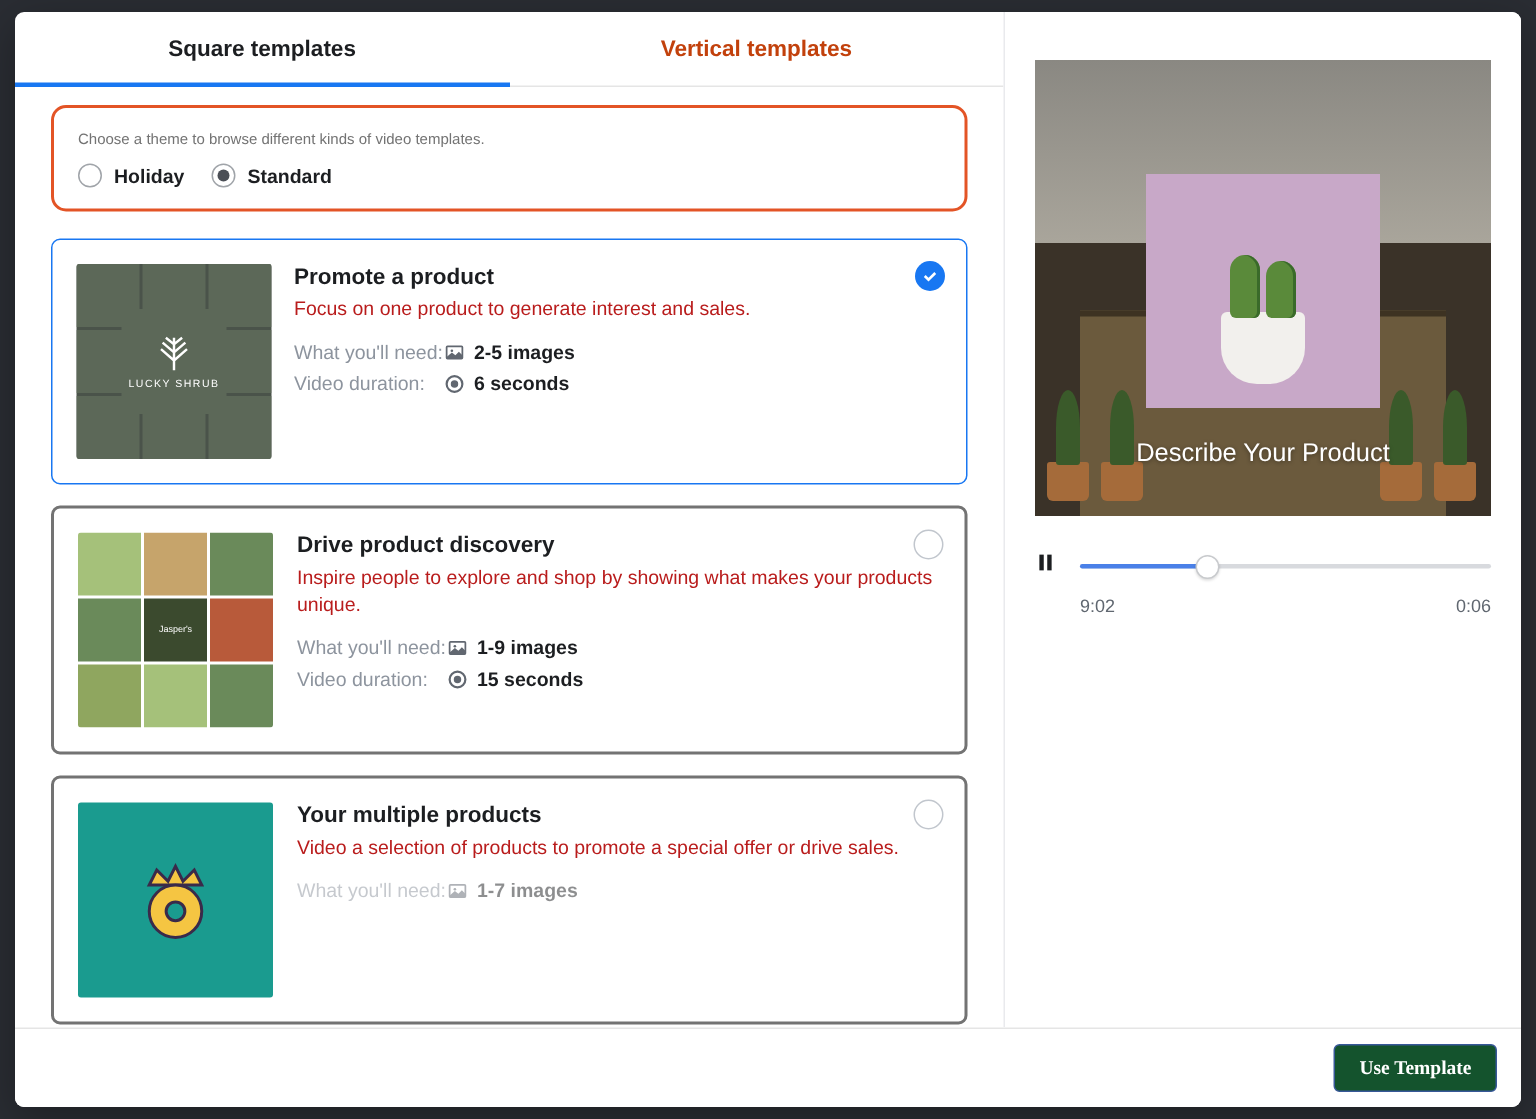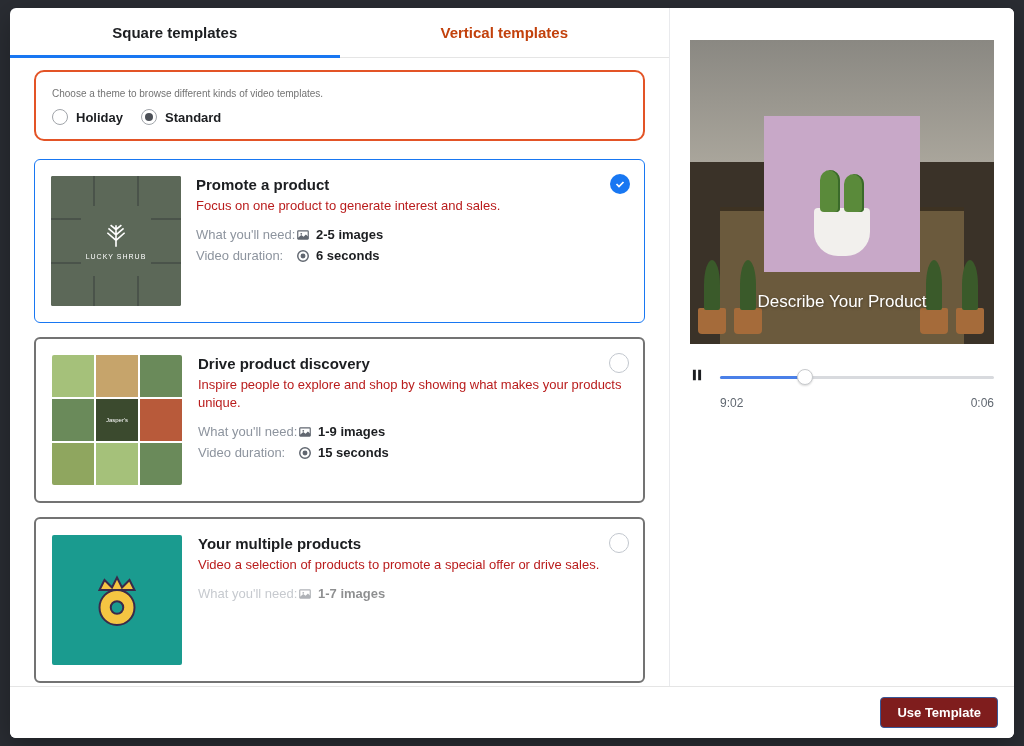--- a/index.html
+++ b/index.html
@@ -381,28 +381,29 @@
       padding-left: 30px;
     }
     .modal-footer {
       border-top: 1px solid #e5e5e5;
       padding: 10px 16px;
       display: flex;
       justify-content: flex-end;
       background: #fff;
     }
     .primary-btn {
-      background: #7f1d1d;
+      background: #14532d;
       color: #fff;
       border: 1px solid #385898;
       border-radius: 4px;
       padding: 7px 16px;
       font-size: 13px;
       font-weight: 700;
       cursor: pointer;
+      font-family: Liberation Serif, serif;
     }
   </style>
 </head>
 <body>
 
 <div class="modal">
 
   <div class="modal-body">
     <div class="left-panel">
       <div class="tabs">

